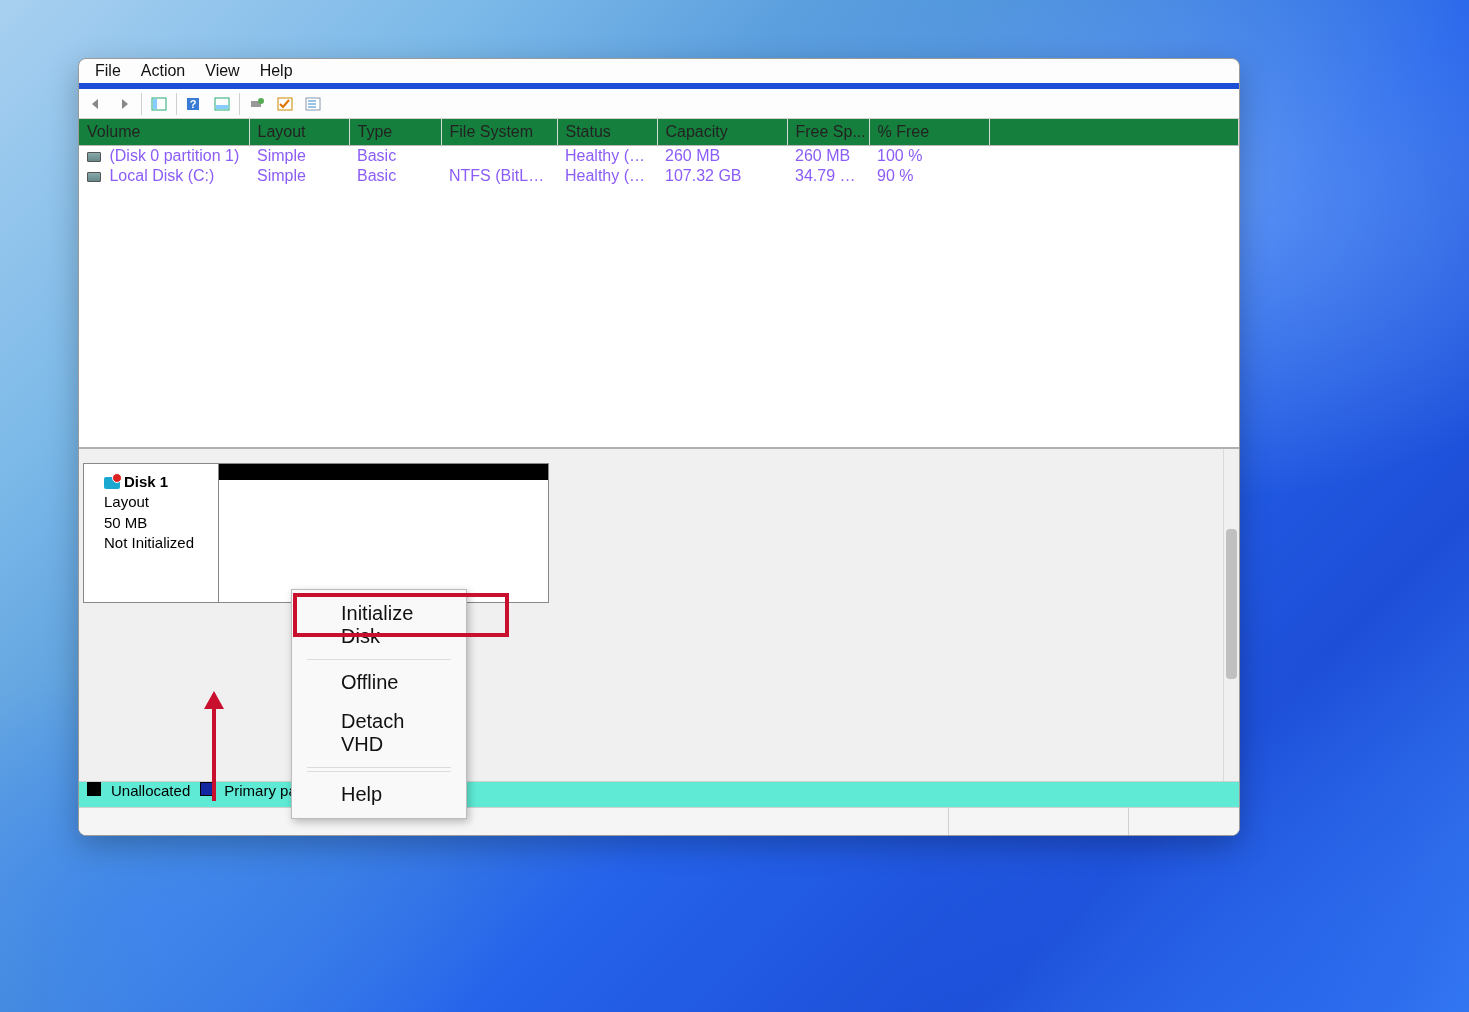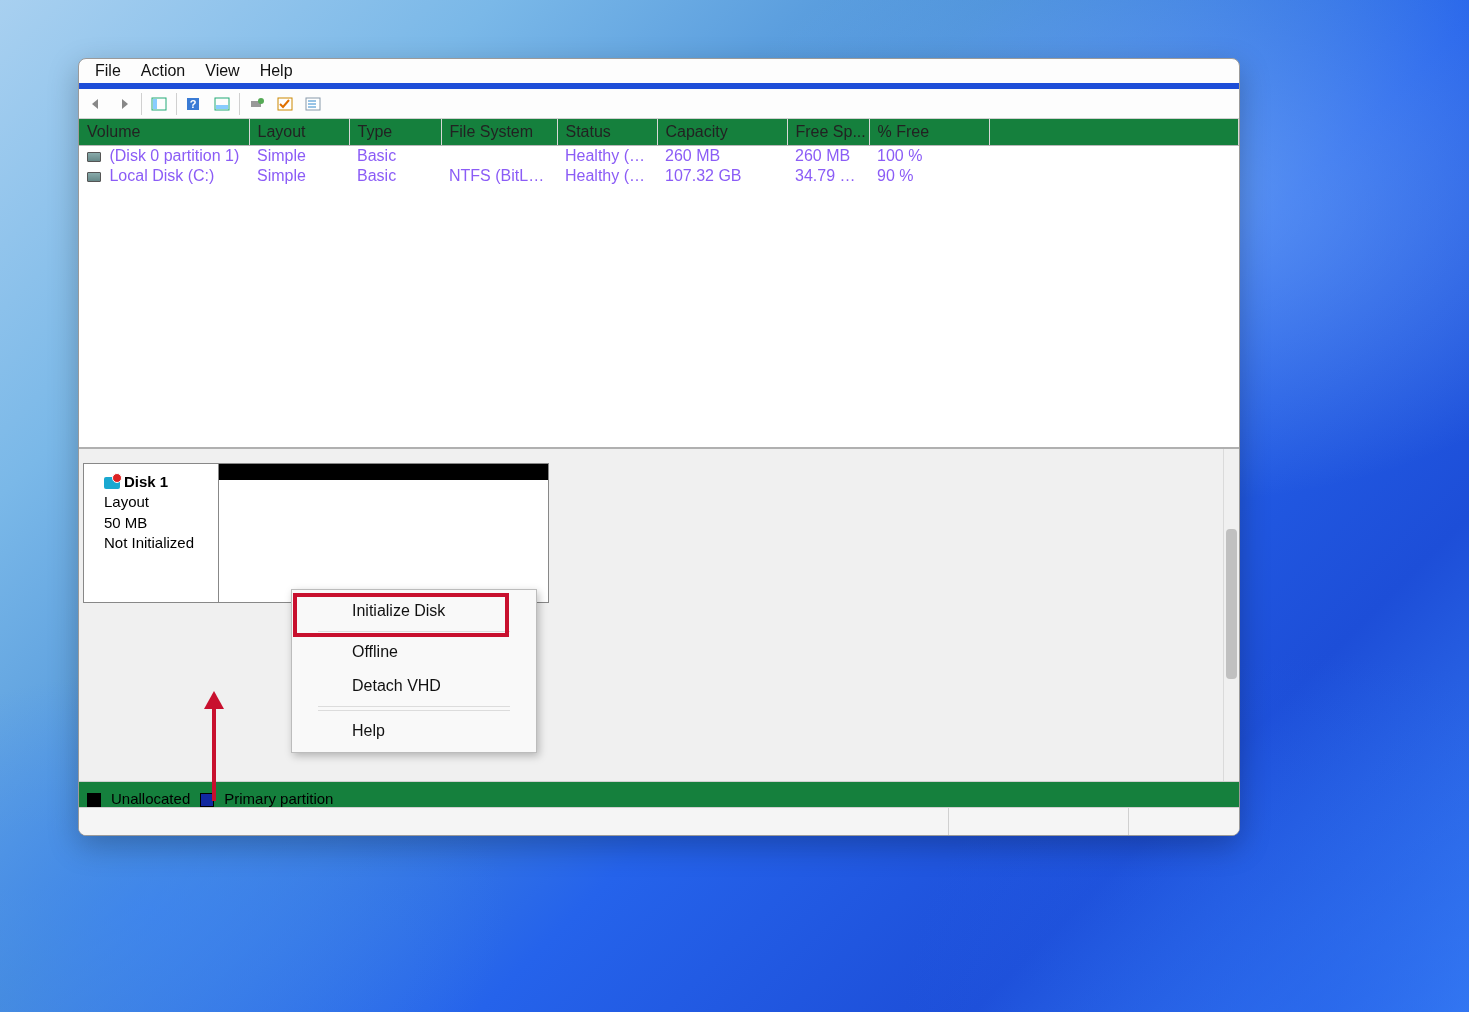--- a/index.html
+++ b/index.html
@@ -173,53 +173,53 @@
   }
   .graph-scroll .thumb{
     position:absolute; left:2px; right:2px; top:80px; height:150px;
     background:#c0c0c0; border-radius:4px;
   }
 
   
   .legend {
     height: 26px;
     display: flex;
-    align-items: flex-end;
+    align-items: flex-start;
     gap: 10px;
     padding: 0 8px;
     font-size: 15px;
     border-top: 1px solid #d0d0d0;
-    background:#15803d;
+    background:#5eead4;
   }
   .legend .sw { width:14px; height:14px; display:inline-block; border:1px solid #000; }
   .legend .sw.black{ background:#000; }
   .legend .sw.blue{ background:#1128a0; }
 
   
   .statusbar {
     height: 28px;
     border-top: 1px solid #d0d0d0;
     background: #f5f5f5;
     display:flex;
   }
   .statusbar .cell{
     border-right:1px solid #d0d0d0;
   }
 
   
   .ctxmenu {
     position: absolute;
     left: 212px; top: 530px;
-    width: 246px;
+    width: 176px;
     background: #f9f9f9;
     border: 1px solid #bcbcbc;
     box-shadow: 2px 3px 8px rgba(0,0,0,.25);
-    padding: 4px 16px;
+    padding: 4px 5px;
     z-index: 50;
-    font-size: 16px;
+    font-size: 20px;
   }
   .ctxmenu .citem {
     padding: 8px 22px 8px 44px;
     color:#111;
   }
   .ctxmenu .csep { height:1px; background:#dcdcdc; margin:3px 10px; }
 
   
   .anno-box {
     position: absolute;

